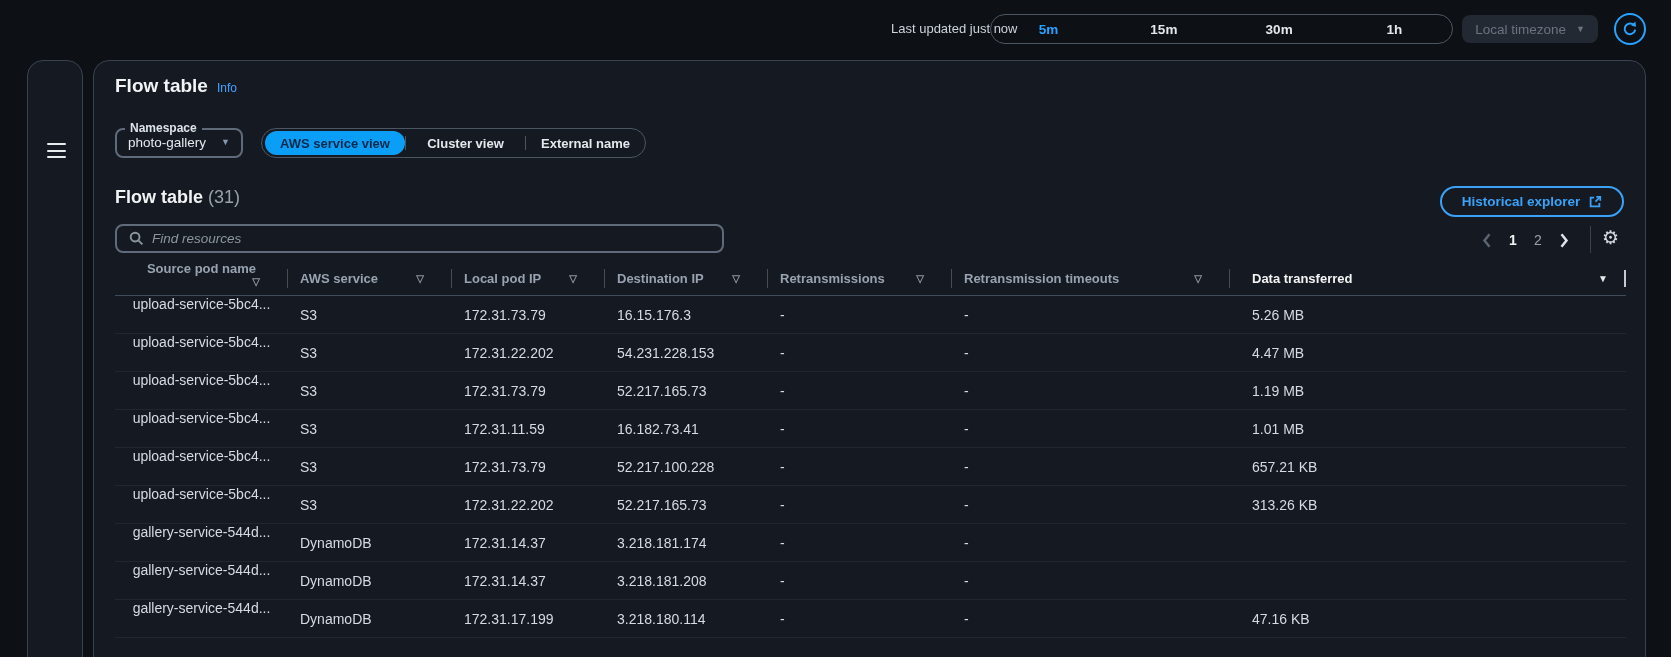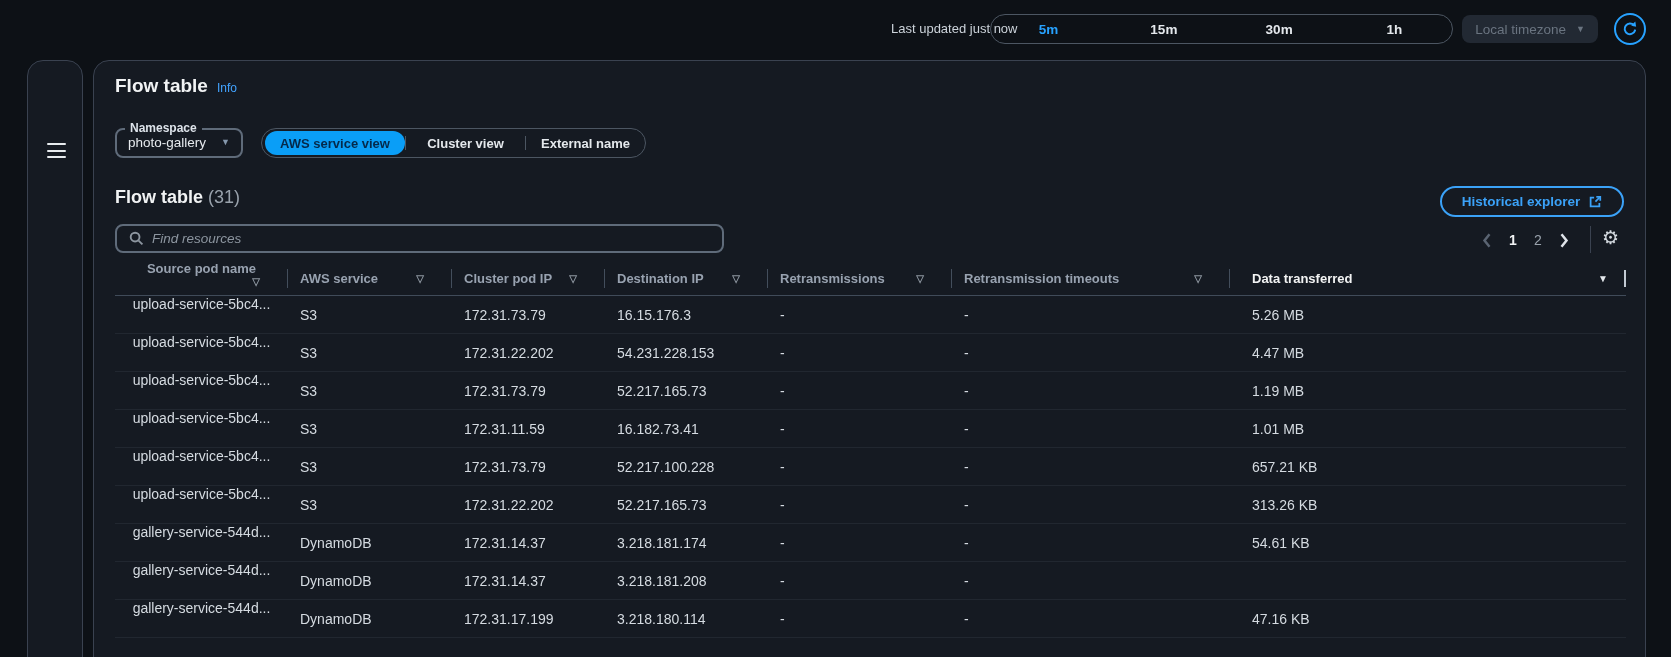--- a/index.html
+++ b/index.html
@@ -218,21 +218,21 @@
       <span>Source pod name</span>
       <span class="filter-ic">▽</span>
       <span class="divider"></span>
     </div>
     <div class="th c2">
       <span>AWS service</span>
       <span class="filter-ic">▽</span>
       <span class="divider"></span>
     </div>
     <div class="th c3">
-      <span>Cluster pod IP</span>
+      <span>Local pod IP</span>
       <span class="filter-ic">▽</span>
       <span class="divider"></span>
     </div>
     <div class="th c4">
       <span>Destination IP</span>
       <span class="filter-ic">▽</span>
       <span class="divider"></span>
     </div>
     <div class="th c5">
       <span>Retransmissions</span>
@@ -312,21 +312,20 @@
       <div class="td c7">313.26 KB</div>
     </div>
 
     <div class="trow">
       <div class="td c1">gallery-service-544d...</div>
       <div class="td c2">DynamoDB</div>
       <div class="td c3">172.31.14.37</div>
       <div class="td c4">3.218.181.174</div>
       <div class="td c5">-</div>
       <div class="td c6">-</div>
-      <div class="td c7">54.61 KB</div>
     </div>
 
     <div class="trow">
       <div class="td c1">gallery-service-544d...</div>
       <div class="td c2">DynamoDB</div>
       <div class="td c3">172.31.14.37</div>
       <div class="td c4">3.218.181.208</div>
       <div class="td c5">-</div>
       <div class="td c6">-</div>
     </div>

